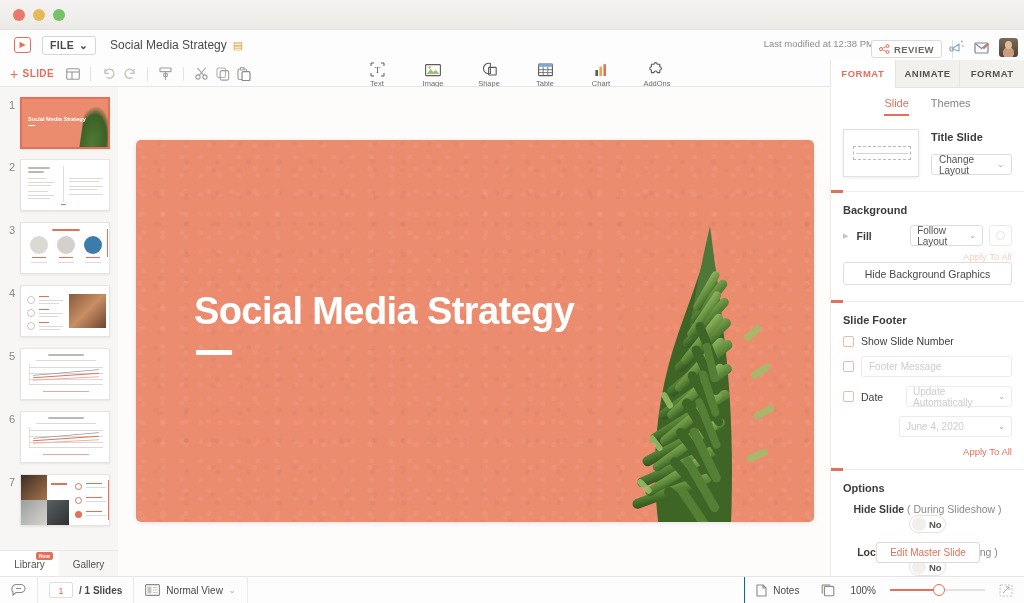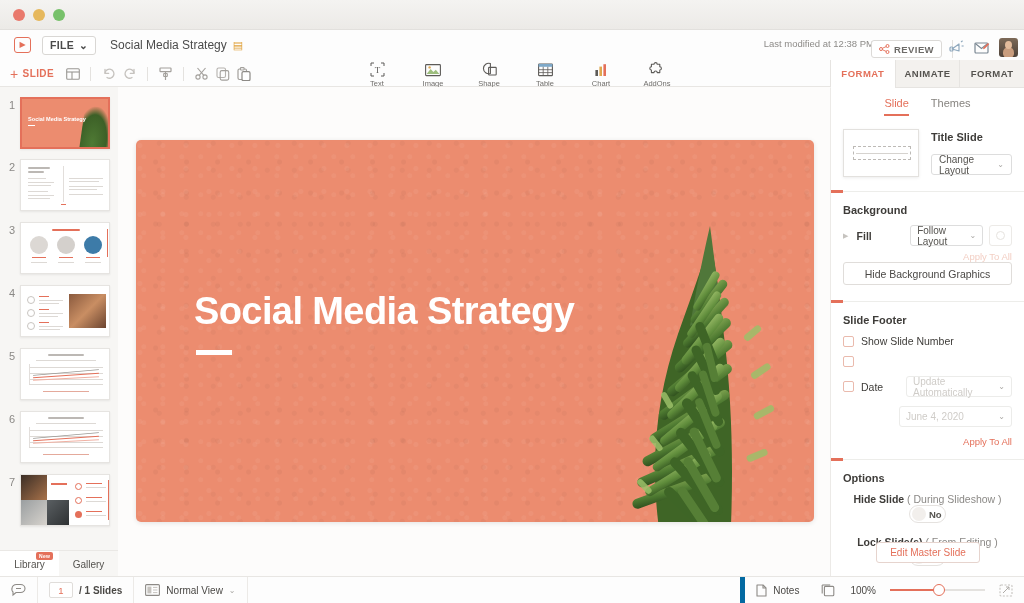--- a/index.html
+++ b/index.html
@@ -738,20 +738,21 @@
     <div class="phr" style="margin-top:16px"></div>
 
     <div class="sect" style="padding-top:12px">
       <div class="secttitle">Slide Footer</div>
       <div class="chkrow">
         <span class="chk"></span>
         <span class="chklbl">Show Slide Number</span>
       </div>
       <div class="chkrow">
         <span class="chk"></span>
+        <span class="txtinput">Footer Message</span>
       </div>
       <div class="chkrow">
         <span class="chk"></span>
         <span class="chklbl" style="width:38px">Date</span>
         <span class="select muted" style="flex:1">
           <span>Update Automatically</span>
           <span class="caret">⌄</span>
         </span>
       </div>
       <div class="chkrow" style="margin-left:56px">
@@ -815,21 +816,21 @@
           <line x1="8" y1="3.4" x2="12.4" y2="3.4" stroke="#c6c3bf" stroke-width="1"></line>
           <line x1="8" y1="6" x2="12.4" y2="6" stroke="#c6c3bf" stroke-width="1"></line>
           <line x1="8" y1="8.6" x2="12.4" y2="8.6" stroke="#c6c3bf" stroke-width="1"></line>
         </svg>
       </span>
       <span class="st-txt">Normal View</span>
       <span class="caret">⌄</span>
     </div>
 
     <div class="st-right">
-      <div class="st-seg" style="border-right:none;border-left:5px solid #0369a1">
+      <div class="st-seg" style="border-right:none;border-left:1px solid #0369a1">
         <span class="icon-sm">
           <svg width="11" height="13" viewBox="0 0 11 13">
             <path d="M1 1 h6 l3 3 v8 h-9 Z" fill="none" stroke="#8d8a86" stroke-width="1.1" stroke-linejoin="round"></path>
             <path d="M7 1 v3 h3" fill="none" stroke="#8d8a86" stroke-width="1.1"></path>
           </svg>
         </span>
         <span class="st-txt">Notes</span>
       </div>
       <div class="st-seg" style="border-right:none">
         <span class="icon-sm">

